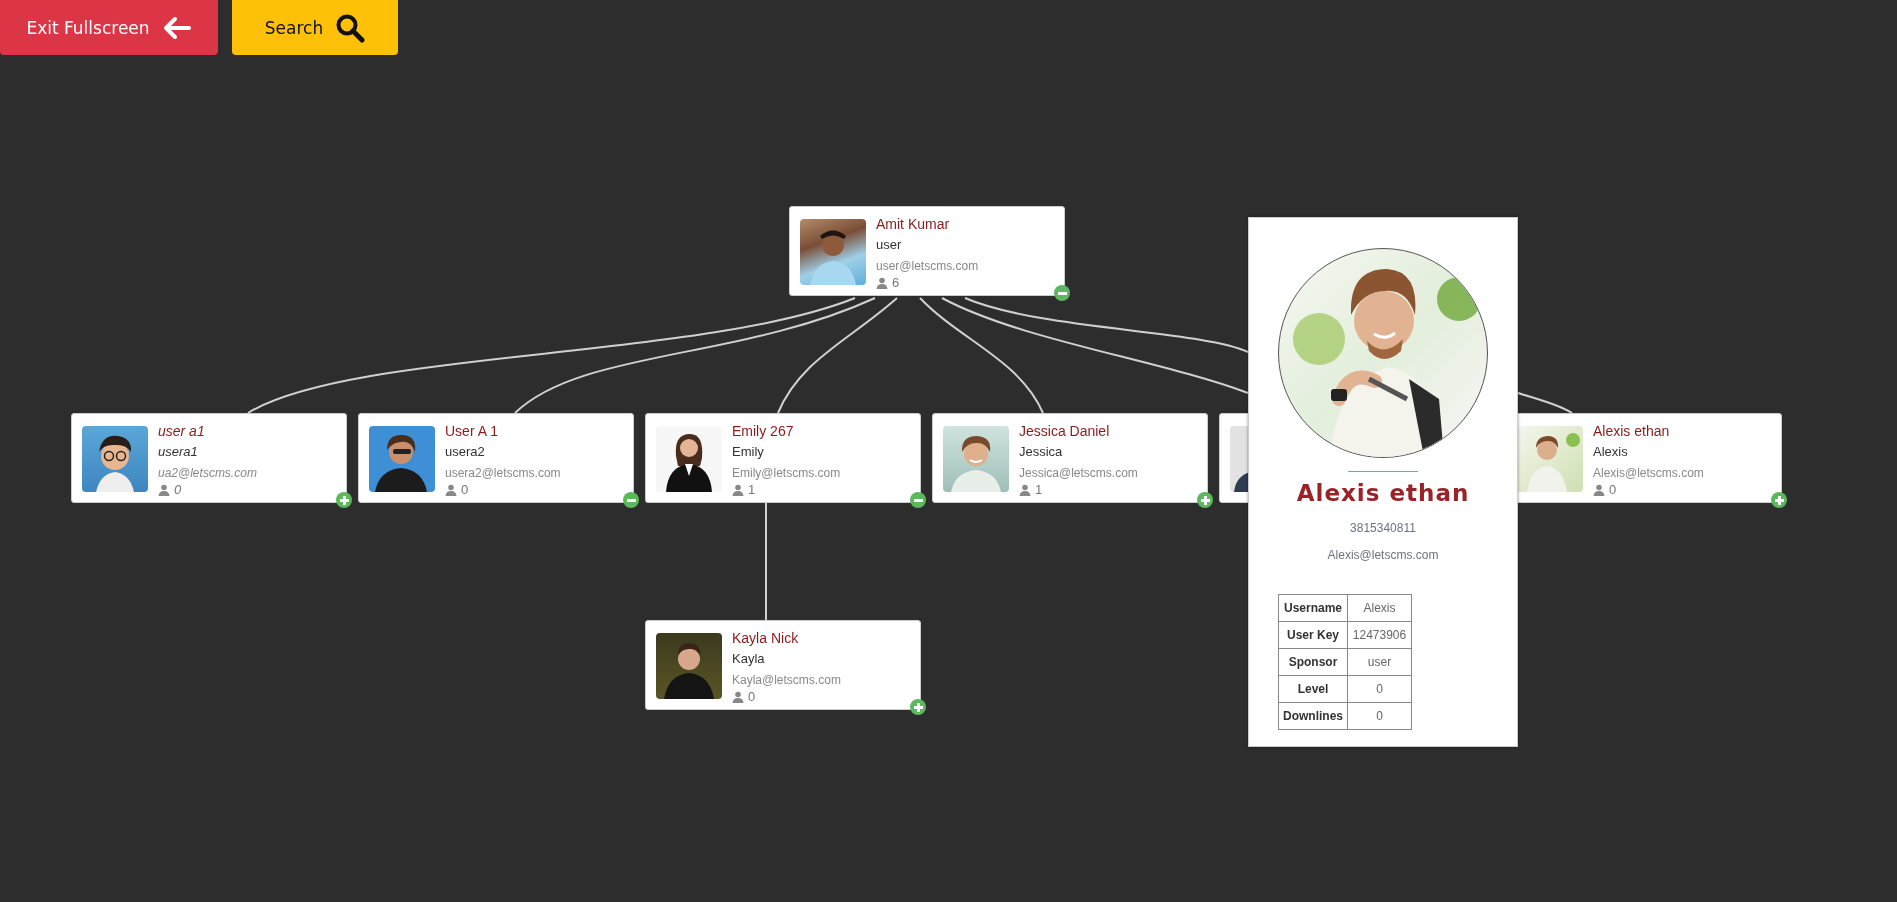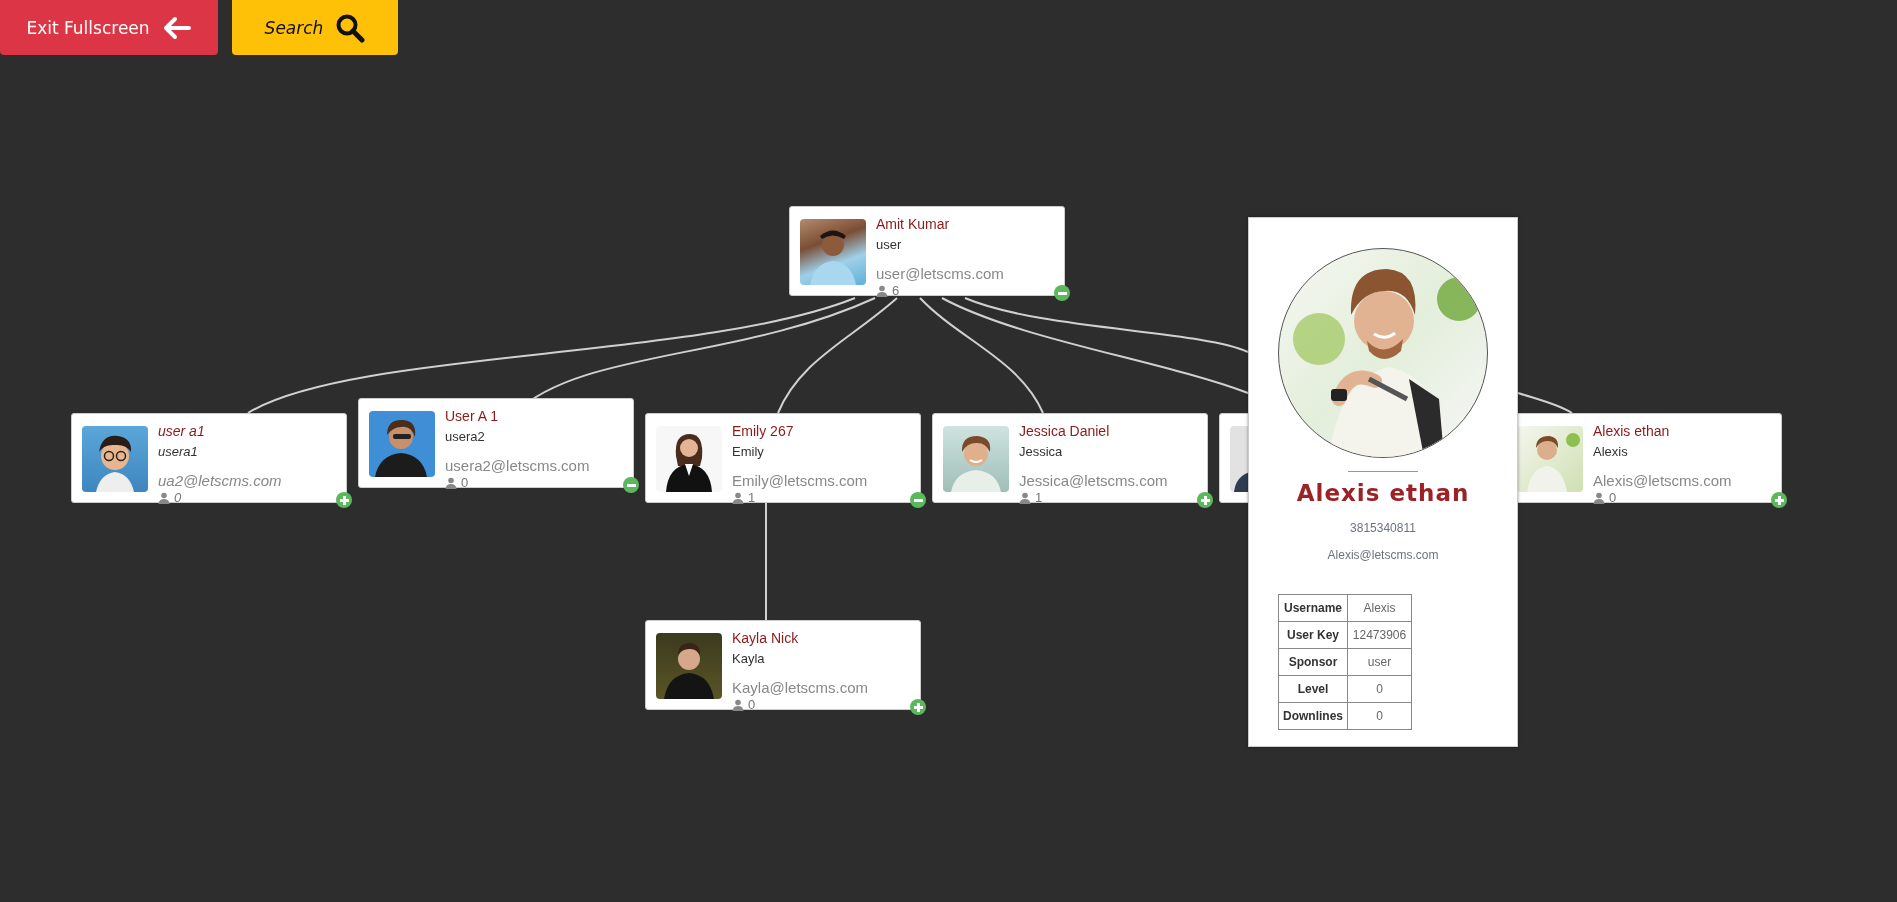--- a/index.html
+++ b/index.html
@@ -6,36 +6,36 @@
     body {
       width:1897px; height:902px; background:#2d2d2d; position:relative; overflow:hidden;
       font-family:"Liberation Sans", sans-serif;
     }
     .topbtn {
       position:absolute; top:0; height:55px; border:none; border-radius:0 0 4px 4px;
       display:flex; align-items:center; justify-content:center; gap:12px;
       font-family:"DejaVu Sans", sans-serif; font-size:17px; cursor:pointer;
     }
     #btn-exit { left:0; width:218px; background:#dc3545; color:#fff; }
-    #btn-search { left:232px; width:166px; background:#ffc107; color:#111;font-style:italic; }
+    #btn-search { left:232px; width:166px; background:#ffc107; color:#111; }
     .topbtn svg { display:block; }
 
     svg.links { position:absolute; left:0; top:0; width:1897px; height:902px; pointer-events:none; }
 
     .node {
       position:absolute; width:276px; height:90px; background:#fff; border:1px solid #ccc;
       border-radius:3px; box-sizing:border-box;
     }
     .node .avatar {
       position:absolute; left:10px; top:12px; width:66px; height:66px; border-radius:4px; overflow:hidden;
     }
     .node .info { position:absolute; left:86px; top:8px; right:6px; }
     .node .name { color:#8b1a1a; font-size:14px; line-height:18px; white-space:nowrap; }
     .node .uname { color:#333; font-size:13px; line-height:16px; margin-top:4px; }
-    .node .email { color:#888; font-size:15px; line-height:14px; margin-top:14px; }
+    .node .email { color:#888; font-size:12px; line-height:14px; margin-top:6px; }
     .node .count { color:#777; font-size:13px; line-height:16px; margin-top:2px; display:flex; align-items:center; gap:4px; }
     .toggle {
       position:absolute; right:-6px; bottom:-6px; width:16px; height:16px; border-radius:50%;
       background:#5cb85c; cursor:pointer; display:flex; align-items:center; justify-content:center;
     }
     .toggle .bar-h { position:absolute; width:9px; height:3px; background:#fff; }
     .toggle .bar-v { position:absolute; width:3px; height:9px; background:#fff; }
 
     .popup {
       position:absolute; left:1248px; top:217px; width:270px; height:530px; background:#fff;
@@ -135,21 +135,21 @@
         </svg>
         <span>0</span>
       </div>
   </div>
   <div class="toggle">
       <span class="bar-h"></span>
       <span class="bar-v"></span>
     </div>
 </div>
 
-<div class="node" style="left:358px;top:398px;padding-left:24px;">
+<div class="node" style="left:358px;top:413px;padding-left:24px;">
   <div class="avatar" style="background:#3f8fd6;">
     <svg width="66" height="66" viewBox="0 0 66 66">
         <circle cx="32" cy="26" r="12" fill="#c98f6a"></circle>
         <path d="M18 24 Q18 8 34 9 Q48 10 46 26 Q42 14 32 16 Q24 16 18 24 Z" fill="#4a2e1c"></path>
         <rect x="24" y="23" width="18" height="5" rx="2" fill="#222"></rect>
         <path d="M6 66 Q10 44 32 42 Q54 44 58 66 Z" fill="#1c1c1c"></path>
       </svg>
   </div>
   <div class="info">
     <div class="name">User A 1</div>

